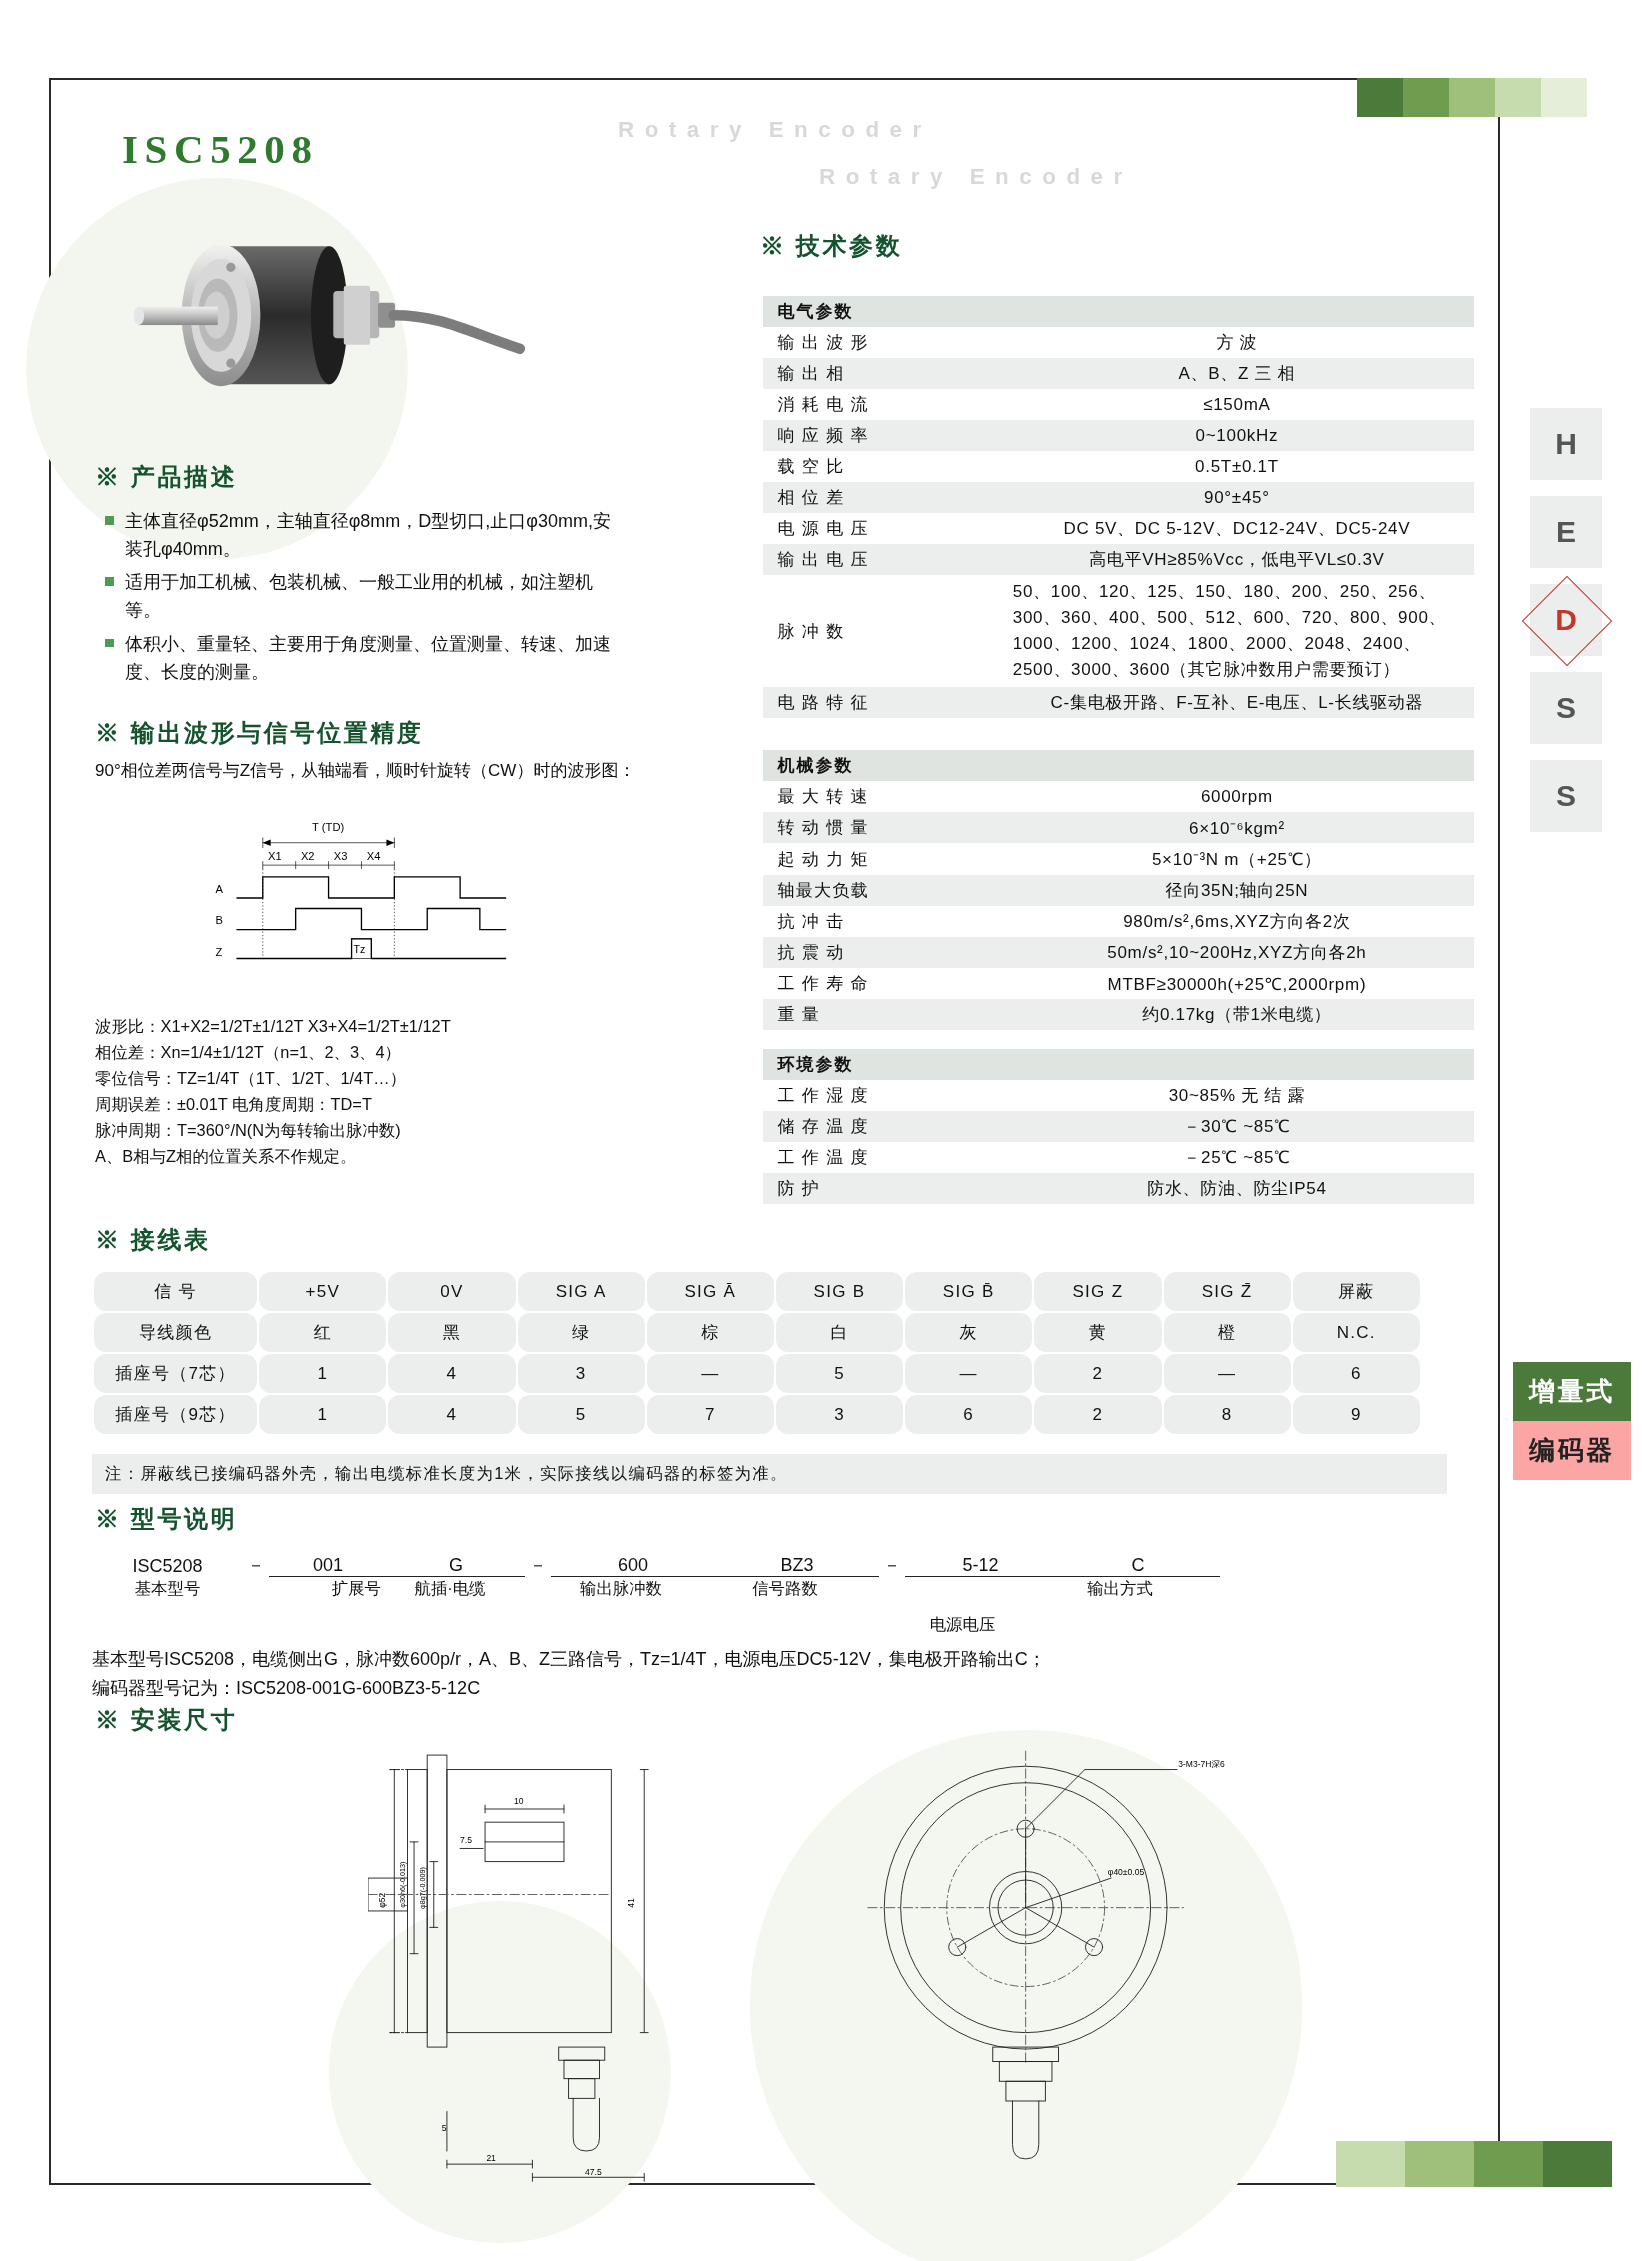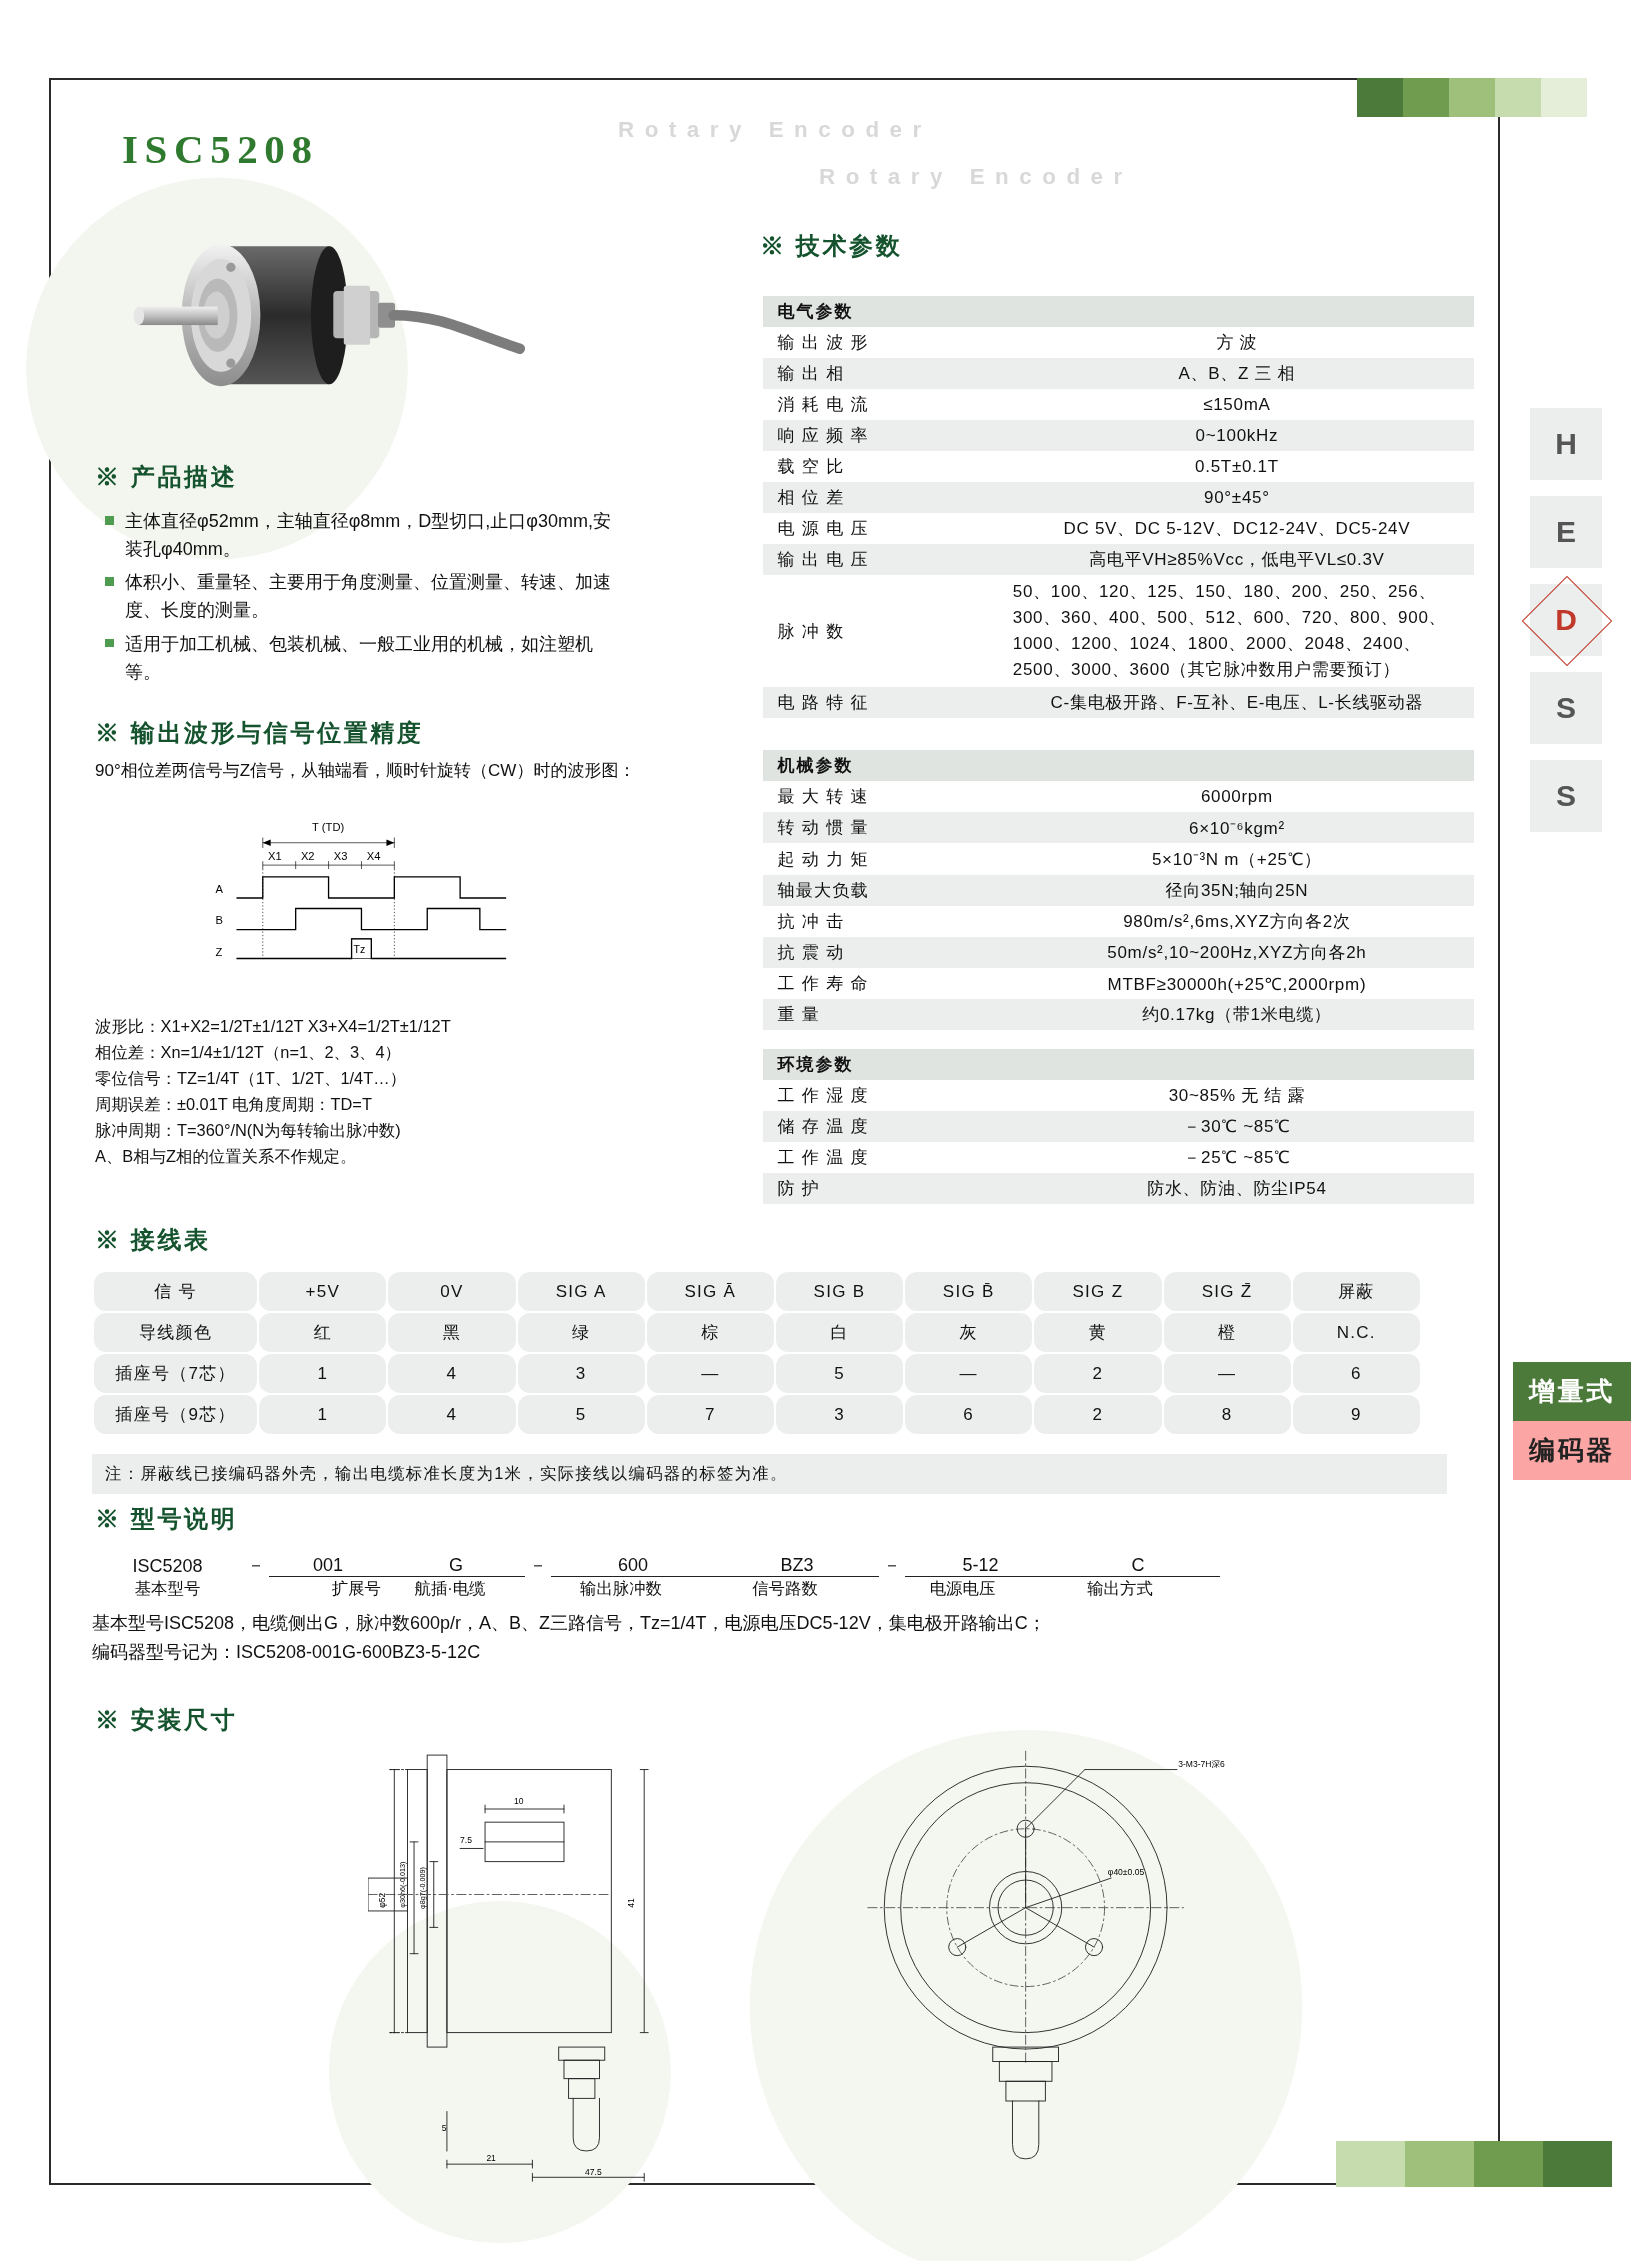--- a/index.html
+++ b/index.html
@@ -169,22 +169,22 @@
       <rect x="424" y="126" width="26" height="38" rx="4" fill="#8f8f8f"></rect>
 
       <path d="M448 145 C520 145 560 170 640 196" stroke="#7c7c7c" stroke-width="16" fill="none" stroke-linecap="round"></path>
     </svg>
   </div>
 
   <div class="sec" style="left:95px;top:461px;">※ 产品描述</div>
   <div class="bullets">
     <ul>
       <li>主体直径φ52mm，主轴直径φ8mm，D型切口,止口φ30mm,安装孔φ40mm。</li>
+      <li>适用于加工机械、包装机械、一般工业用的机械，如注塑机等。</li>
       <li>体积小、重量轻、主要用于角度测量、位置测量、转速、加速度、长度的测量。</li>
-      <li>适用于加工机械、包装机械、一般工业用的机械，如注塑机等。</li>
     </ul>
   </div>
 
   <div class="sec" style="left:95px;top:717px;">※ 输出波形与信号位置精度</div>
   <div class="wave-text">90°相位差两信号与Z信号，从轴端看，顺时针旋转（CW）时的波形图：</div>
 
   <div class="wave-img">
     <svg width="421" height="158" viewBox="0 0 640 240" font-family="Liberation Sans, sans-serif" font-size="17">
 
       <text x="175" y="18">T (TD)</text>
@@ -431,21 +431,21 @@
     </div>
     <div class="lbl">
       <div style="width:151px;text-align:center;">基本型号</div>
       <div style="width:20px;"></div>
       <div style="width:118px;text-align:right;">扩展号</div>
       <div style="width:138px;text-align:center;">航插·电缆</div>
       <div style="width:20px;"></div>
       <div style="width:164px;text-align:center;">输出脉冲数</div>
       <div style="width:164px;text-align:center;">信号路数</div>
       <div style="width:20px;"></div>
-      <div style="width:151px;text-align:center;">电源电压</div>
+      <div style="width:151px;text-align:center;margin-top:36px;">电源电压</div>
       <div style="width:164px;text-align:center;">输出方式</div>
     </div>
     <div class="desc">
       <div>基本型号ISC5208，电缆侧出G，脉冲数600p/r，A、B、Z三路信号，Tz=1/4T，电源电压DC5-12V，集电极开路输出C；</div>
       <div>编码器型号记为：ISC5208-001G-600BZ3-5-12C</div>
     </div>
   </div>
 
   <div class="sec" style="left:95px;top:1704px;">※ 安装尺寸</div>
 

